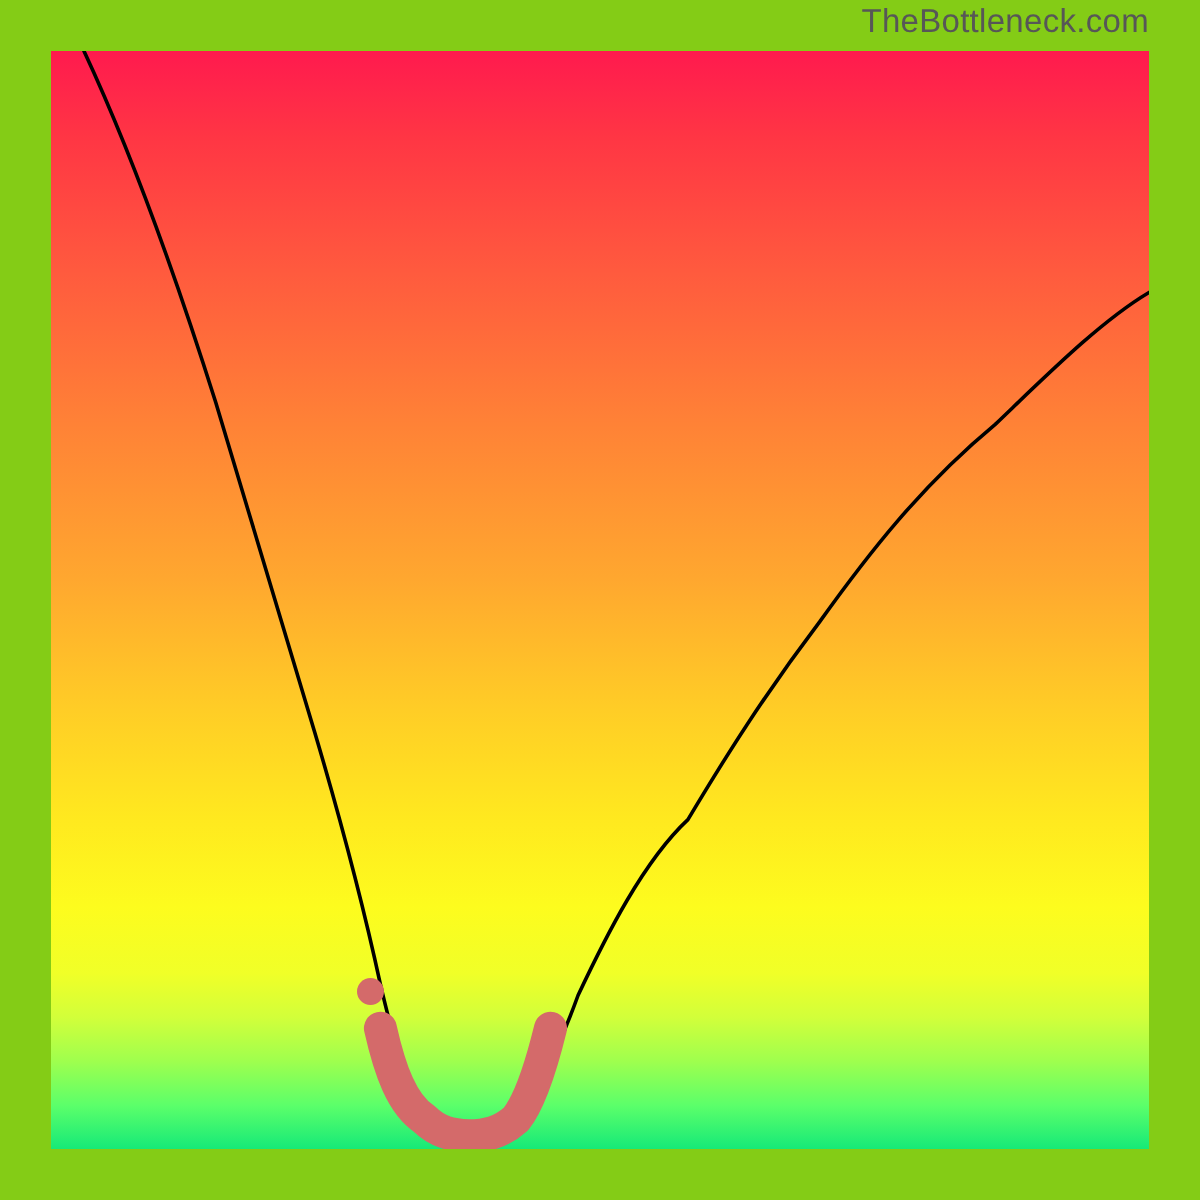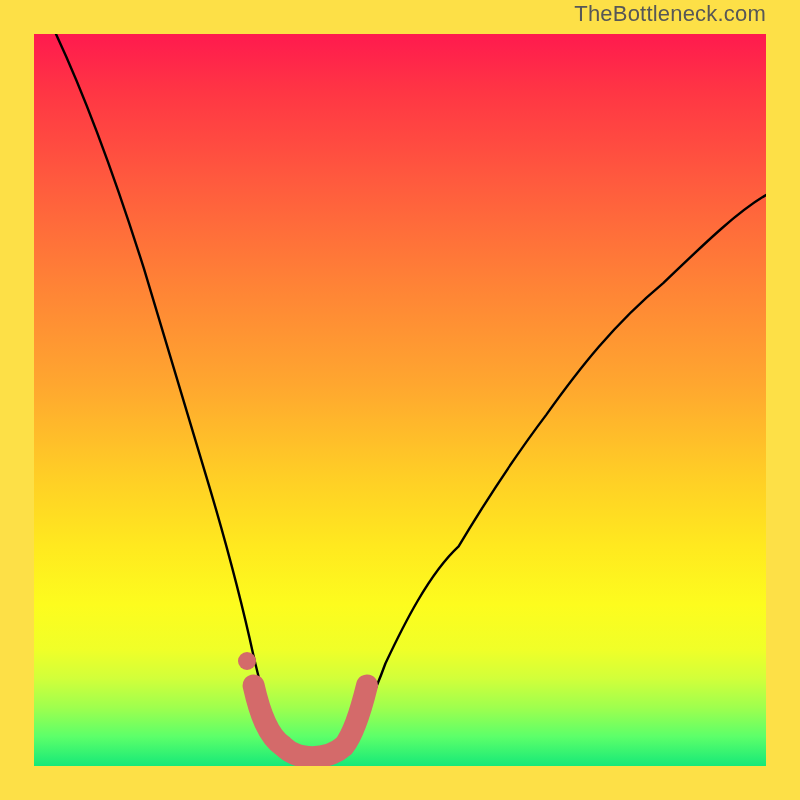--- a/index.html
+++ b/index.html
@@ -8,21 +8,21 @@
     width: 800px;
     height: 800px;
     background: #000;
     font-family: Arial, Helvetica, sans-serif;
     position: relative;
     overflow: hidden;
   }
   .frame {
     position: absolute;
     inset: 0;
-    background: #fde047;
+    background: #84cc16;
   }
   .plot-area {
     position: absolute;
     left: 34px;
     top: 34px;
     width: 732px;   
     height: 732px;
     overflow: hidden;
     
     background: linear-gradient(to bottom,

